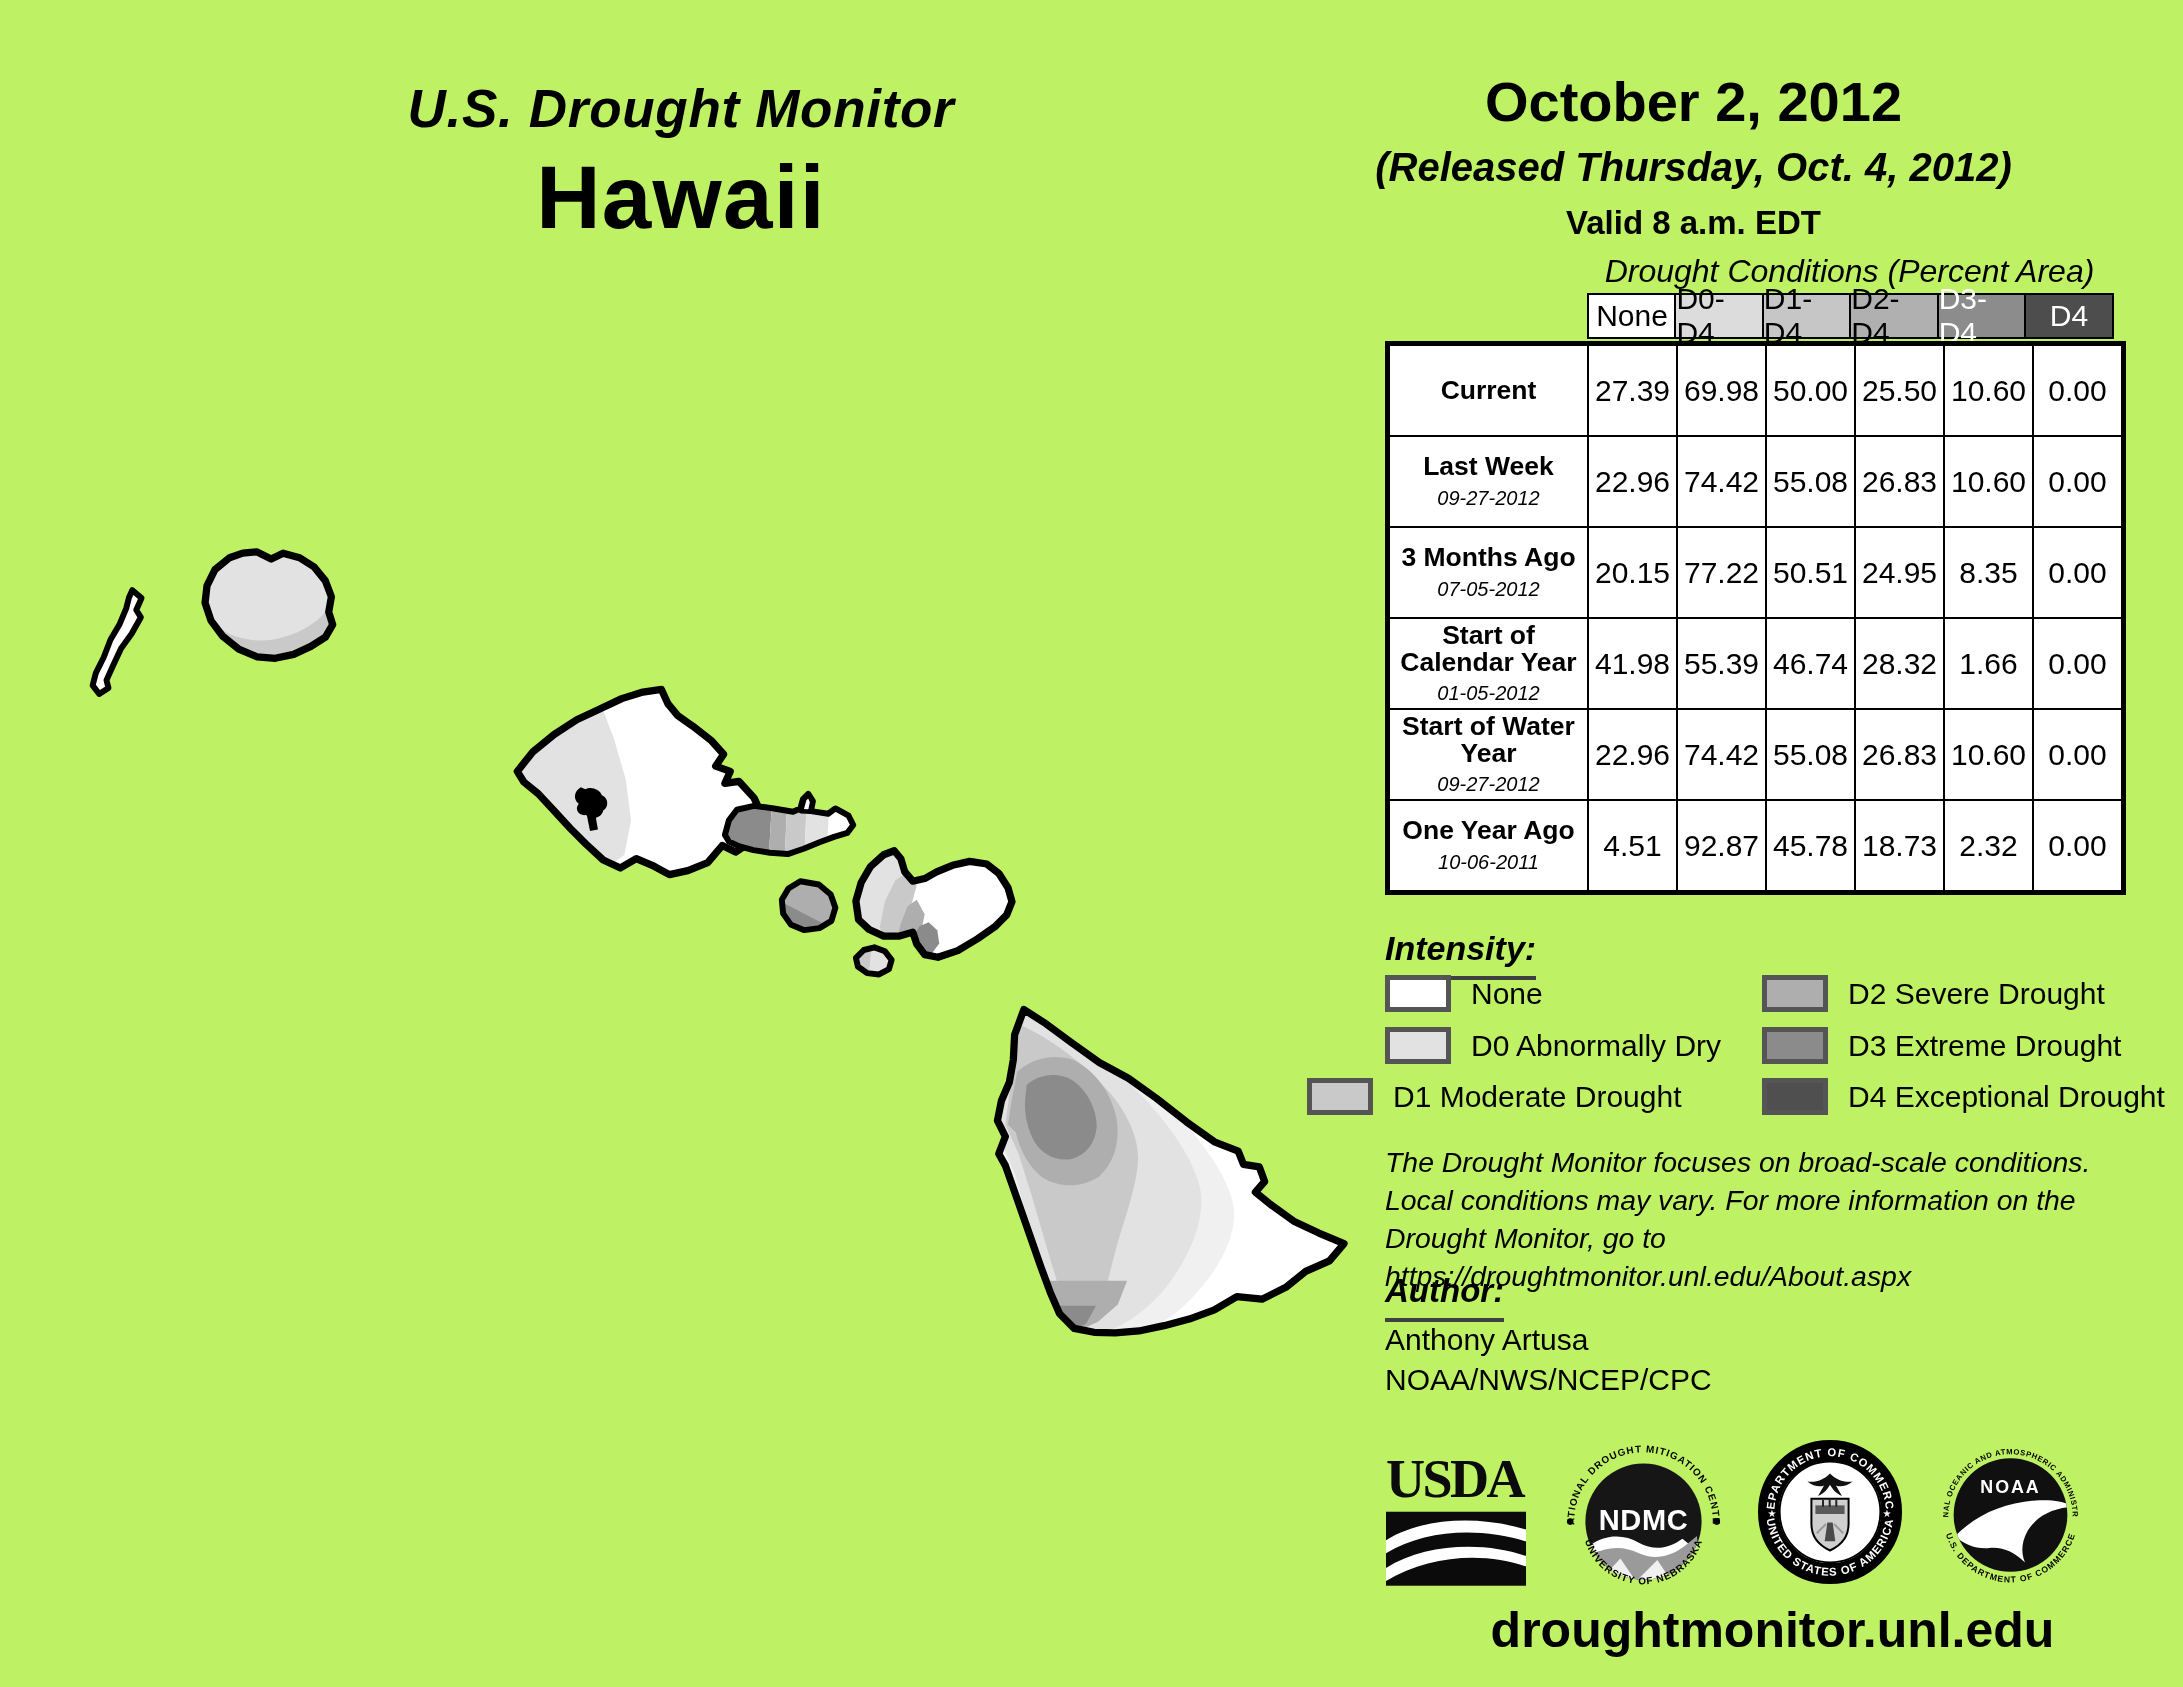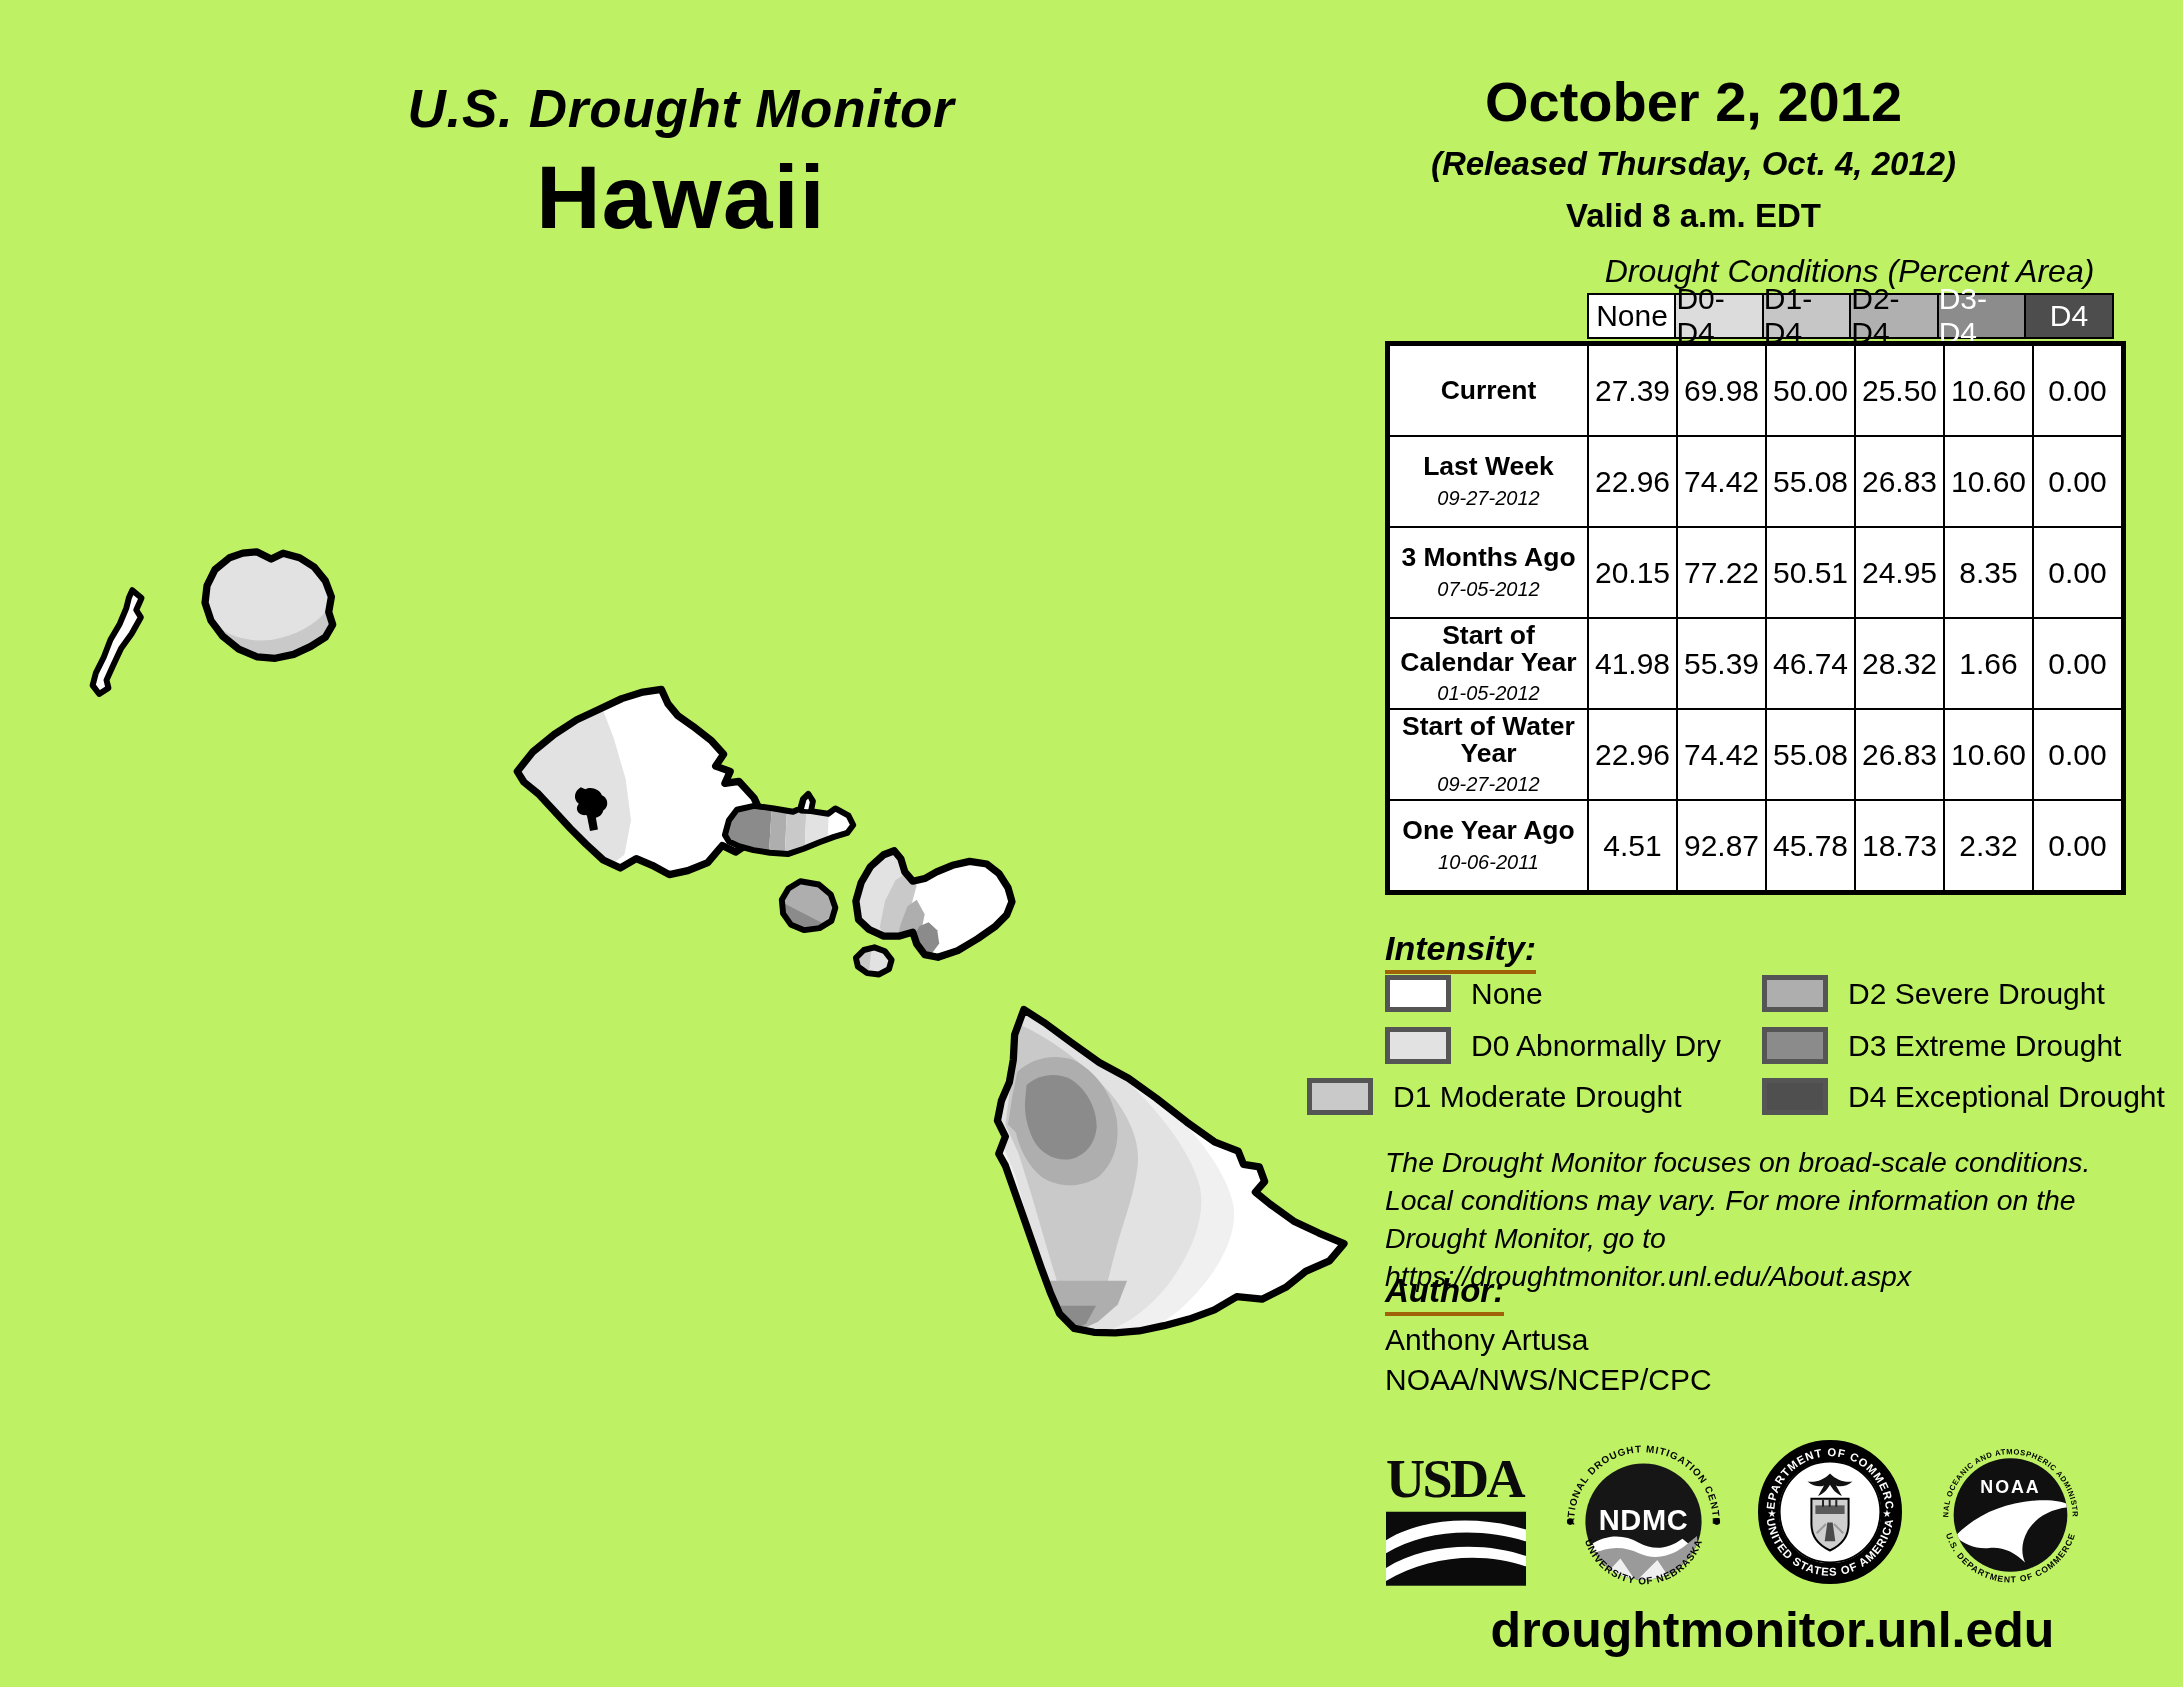--- a/index.html
+++ b/index.html
@@ -4,21 +4,21 @@
 <style>
   html,body{margin:0;padding:0;background:#fff;}
   .page{position:relative;width:2183px;height:1687px;background:#bef264;overflow:hidden;
         font-family:"Liberation Sans",sans-serif;color:#000;}
   
   .title-block{position:absolute;left:218px;top:78px;width:926px;text-align:center;}
   .title-line1{font-size:53px;font-weight:bold;font-style:italic;letter-spacing:0.7px;}
   .title-line2{font-size:89px;font-weight:bold;margin-top:6.6px;letter-spacing:1.3px;}
   .date-block{position:absolute;left:1343px;top:69px;width:701px;text-align:center;}
   .date-main{font-size:56px;font-weight:bold;}
-  .date-released{font-size:33px;font-weight:bold;font-style:italic;margin-top:10.6px;}
+  .date-released{font-size:40px;font-weight:bold;font-style:italic;margin-top:10.6px;}
   .date-valid{font-size:33px;font-weight:bold;margin-top:14.6px;}
   
   .tbl-title{position:absolute;left:1542px;top:253px;width:615px;text-align:center;
              font-size:32px;font-style:italic;}
   .tbl-head{position:absolute;left:1587px;top:293px;display:flex;}
   .hcell{width:86px;height:42px;border:2.6px solid #000;display:flex;align-items:center;
          justify-content:center;font-size:30px;}
   .hcell + .hcell{margin-left:-2.6px;}
   .h-none{background:#ffffff;color:#000;}
   .h-d0{background:#dcdcdc;color:#000;}
@@ -28,21 +28,21 @@
   .h-d4{background:#4d4d4d;color:#fff;}
   .tbl-body{position:absolute;left:1385px;top:341px;border:4px solid #000;display:grid;
             grid-template-columns:199px repeat(6,89px);grid-auto-rows:91px;background:#fff;}
   .cell{border:1.3px solid #000;display:flex;align-items:center;justify-content:center;}
   .cell.num{font-size:30px;}
   .cell.lab{flex-direction:column;padding:0 8px;}
   .rl{font-size:26.5px;font-weight:bold;line-height:1.05;text-align:center;max-width:180px;}
   .rd{font-size:20px;font-style:italic;margin-top:5.3px;}
   
   .intensity{position:absolute;left:1385px;top:929px;font-size:34px;font-style:italic;font-weight:bold;}
-  .underlined{display:inline-block;border-bottom:4px solid #a16207;padding-bottom:2px;font-style:italic;}
+  .underlined{display:inline-block;border-bottom:4px solid #404040;padding-bottom:8px;font-style:italic;}
   .leg{position:absolute;display:flex;align-items:center;gap:20px;}
   .sw{width:66px;height:37px;border:5.3px solid #555;box-sizing:border-box;}
   .leglab{font-size:30px;}
   
   .disclaimer{position:absolute;left:1385px;top:1143px;width:767px;font-size:28.4px;
               font-style:italic;line-height:38px;}
   .author-h{position:absolute;left:1385px;top:1272px;font-size:33px;font-style:italic;font-weight:bold;}
   .author-n{position:absolute;left:1385px;top:1323px;font-size:30px;}
   .author-o{position:absolute;left:1385px;top:1363px;font-size:30px;}
   .url{position:absolute;left:1422px;top:1601px;width:701px;text-align:center;

